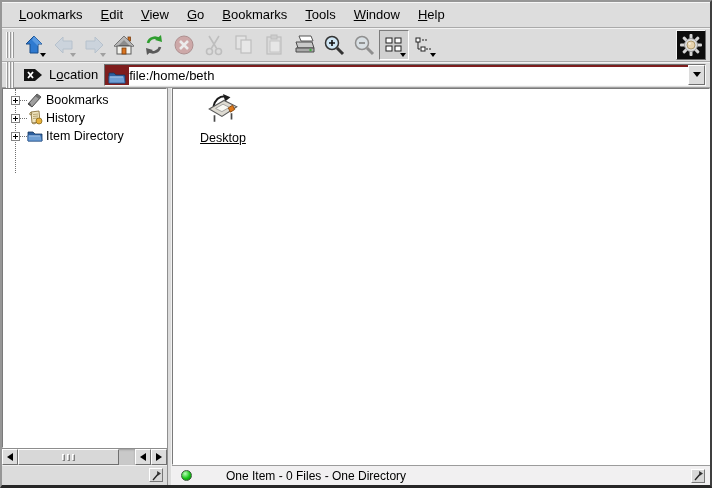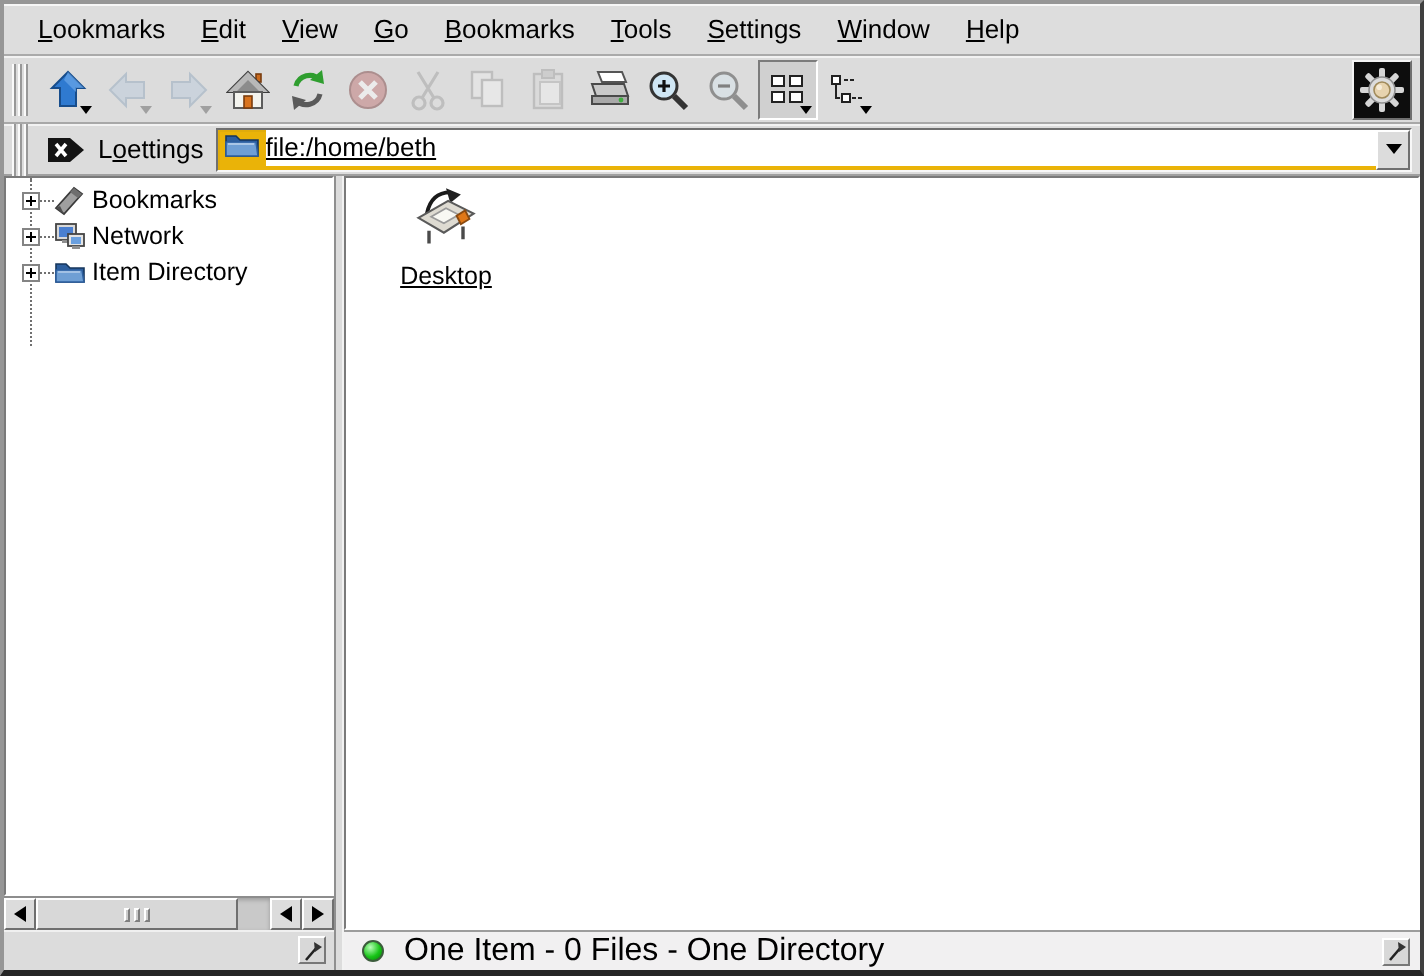--- a/index.html
+++ b/index.html
@@ -30,23 +30,23 @@
   .dd.dim { border-top-color:#a0a0a0; }
   .spacer { flex:1; }
   .throbber-box { width:30px; height:30px; border:1px solid; border-color:#f4f4f4 #6f6f6f #6f6f6f #f4f4f4;
                   background:#0d0d0d; display:flex; align-items:center; justify-content:center; margin-right:2px; }
 
   
   .locbar { height:26px; flex:0 0 26px; display:flex; align-items:center; padding:0 4px 0 2px;
             border-bottom:1px solid #a0a0a0; box-shadow:inset 0 1px 0 #f2f2f2; }
   .clear-btn { width:24px; height:20px; display:flex; align-items:center; justify-content:center; margin:0 2px; }
   .loc-label { font-size:13px; margin:0 6px 0 2px; white-space:nowrap; }
-  .combo { flex:1; height:22px; display:flex; align-items:flex-start; background:#eab308;
+  .combo { flex:1; height:22px; display:flex; align-items:flex-end; background:#7f1d1d;
            border:1px solid; border-color:#6f6f6f #f8f8f8 #f8f8f8 #6f6f6f;
-           box-shadow:inset 1px 1px 0 #3d3d3d0f;text-decoration:underline; }
+           box-shadow:inset 1px 1px 0 #3d3d3d0f; }
   .combo .ficon { margin:0 3px 0 3px; }
   .combo input { flex:1; border:none; outline:none; font-family:"Liberation Sans",sans-serif; font-size:13px;
                  height:18px; background:#fff; color:#000; }
   .combo-dd { width:17px; height:20px; background:#dcdcdc; border:1px solid; border-color:#ffffff #6f6f6f #6f6f6f #ffffff;
               display:flex; align-items:center; justify-content:center; }
   .combo-dd .tri { width:0; height:0; border-left:4px solid transparent; border-right:4px solid transparent;
                    border-top:5px solid #000; }
 
   
   .content { flex:1; display:flex; min-height:0; }
@@ -84,37 +84,36 @@
   .mainpanel { flex:1; display:flex; flex-direction:column; min-width:0; }
   .view { flex:1; background:#ffffff; border:1px solid; border-color:#7a7a7a #ffffff #ffffff #7a7a7a; position:relative; }
   .icon-item { position:absolute; left:12px; top:4px; width:76px; display:flex; flex-direction:column; align-items:center; }
   .icon-item .ilabel { font-size:12.5px; color:#000; text-decoration:underline; margin-top:4px; }
 
   .statusbar { height:20px; flex:0 0 20px; background:#f1f0f1; border-top:1px solid #9c9c9c;
                display:flex; align-items:center; padding:0 5px; }
   .led { width:11px; height:11px; border-radius:50%; margin-left:4px;
          background:radial-gradient(circle at 35% 30%, #b8ffb8, #17c517 55%, #0a7a0a);
          border:1px solid #3c5c3c; }
-  .status-text { font-size:16px; margin-left:10px; color:#000; flex:1; white-space:nowrap; }
+  .status-text { font-size:12px; margin-left:34px; color:#000; flex:1; white-space:nowrap; }
   .flagbox { width:14px; height:14px; background:#d8d8d8; border:1px solid; border-color:#ffffff #787878 #787878 #ffffff;
              display:flex; align-items:center; justify-content:center; }
 </style>
 </head>
 <body>
 
 <div class="window">
 
   <div class="menubar">
     <span class="menu-item"><span></span><span class="ak">L</span><span>ookmarks</span></span>
     <span class="menu-item"><span></span><span class="ak">E</span><span>dit</span></span>
     <span class="menu-item"><span></span><span class="ak">V</span><span>iew</span></span>
     <span class="menu-item"><span></span><span class="ak">G</span><span>o</span></span>
     <span class="menu-item"><span></span><span class="ak">B</span><span>ookmarks</span></span>
     <span class="menu-item"><span></span><span class="ak">T</span><span>ools</span></span>
-    <span class="menu-item"><span></span><span class="ak">S</span><span>ettings</span></span>
     <span class="menu-item"><span></span><span class="ak">W</span><span>indow</span></span>
     <span class="menu-item"><span></span><span class="ak">H</span><span>elp</span></span>
   </div>
 
   <div class="toolbar">
     <div class="grip"></div>
 
     <div class="tbtn">
       <svg width="22" height="22" viewBox="0 0 22 22">
           <polygon points="11,2 19,10 15,10 15,19 7,19 7,10 3,10" fill="#2f7ad0" stroke="#174d8c" stroke-width="1"></polygon>
@@ -254,21 +253,21 @@
   </div>
 
   <div class="locbar">
     <div class="grip"></div>
     <div class="clear-btn">
       <svg width="20" height="16" viewBox="0 0 20 16">
           <polygon points="1,2 12,2 19,8 12,14 1,14" fill="#141414"></polygon>
           <path d="M5,5 L10,11 M10,5 L5,11" stroke="#ffffff" stroke-width="1.8"></path>
         </svg>
     </div>
-    <span class="loc-label"><span>L</span><span class="ak">o</span><span>ettings</span></span>
+    <span class="loc-label"><span>L</span><span class="ak">o</span><span>cation</span></span>
     <div class="combo">
       <svg class="ficon" width="18" height="15" viewBox="0 0 18 15">
           <polygon points="1,3 6,3 8,5 17,5 17,13 1,13" fill="#2d5f9e" stroke="#16365c" stroke-width="0.8"></polygon>
           <polygon points="1,6 16,6 17,13 1,13" fill="#6f9fd4" stroke="#2d5f9e" stroke-width="0.8"></polygon>
           <line x1="2" y1="7" x2="15" y2="7" stroke="#a9c6e6" stroke-width="1"></line>
         </svg>
       <input type="text" value="file:/home/beth" style="">
       <div class="combo-dd">
           <span class="tri"></span>
         </div>
@@ -285,35 +284,34 @@
           <span class="plusbox"></span>
             <span class="tdots"></span>
           <svg class="ticon" width="16" height="16" viewBox="0 0 16 16">
               <polygon points="1,12 10,2 14,5 5,15" fill="#9f9f9f" stroke="#3a3a3a" stroke-width="0.9"></polygon>
               <polygon points="10,2 14,5 12,7 8,4" fill="#6e6e6e"></polygon>
               <polygon points="1,12 3,11 5,15" fill="#4d4d4d"></polygon>
             </svg>
           <span class="tlabel">Bookmarks</span>
         </div>
 
-
-
         <div class="trow">
           <span class="plusbox"></span>
             <span class="tdots"></span>
           <svg class="ticon" width="16" height="16" viewBox="0 0 16 16">
-              <rect x="1" y="2" width="10" height="8" fill="#d8d8d8" stroke="#444444" stroke-width="0.9"></rect>
-              <rect x="2.5" y="3.5" width="7" height="5" fill="#4a7fd0"></rect>
-              <rect x="4" y="10" width="4" height="1.5" fill="#8f8f8f"></rect>
-              <rect x="7" y="7" width="8" height="6" fill="#e4e4e4" stroke="#444444" stroke-width="0.9"></rect>
-              <rect x="8.5" y="8.5" width="5" height="3.5" fill="#6aa0e0"></rect>
-              <rect x="9" y="13" width="4" height="1.5" fill="#8f8f8f"></rect>
-            </svg>
-          <span class="tlabel">Network</span>
-        </div>
+              <path d="M4,2 L12,1 L13,12 L5,13 Z" fill="#efe3bd" stroke="#8a7340" stroke-width="0.9"></path>
+              <path d="M4,2 Q2,3 3,5 L5,4 Z" fill="#d8c99a" stroke="#8a7340" stroke-width="0.8"></path>
+              <path d="M5,13 Q7,15 9,13" fill="#d8c99a" stroke="#8a7340" stroke-width="0.8"></path>
+              <path d="M6,4.5 L11,4 M6,6.5 L11,6 M6,8.5 L11,8" stroke="#a89560" stroke-width="0.8"></path>
+              <circle cx="12" cy="11" r="3" fill="#e8b23a" stroke="#8a6a1a" stroke-width="0.8"></circle>
+            </svg>
+          <span class="tlabel">History</span>
+        </div>
+
+
 
         <div class="trow">
           <span class="plusbox"></span>
             <span class="tdots"></span>
           <svg class="ticon" width="16" height="16" viewBox="0 0 16 16">
               <polygon points="1,4 6,4 8,6 15,6 15,13 1,13" fill="#2d5f9e" stroke="#16365c" stroke-width="0.8"></polygon>
               <polygon points="1,7 14,7 15,13 1,13" fill="#6f9fd4" stroke="#2d5f9e" stroke-width="0.8"></polygon>
               <line x1="2" y1="8" x2="13" y2="8" stroke="#a9c6e6" stroke-width="0.9"></line>
             </svg>
           <span class="tlabel">Item Directory</span>

